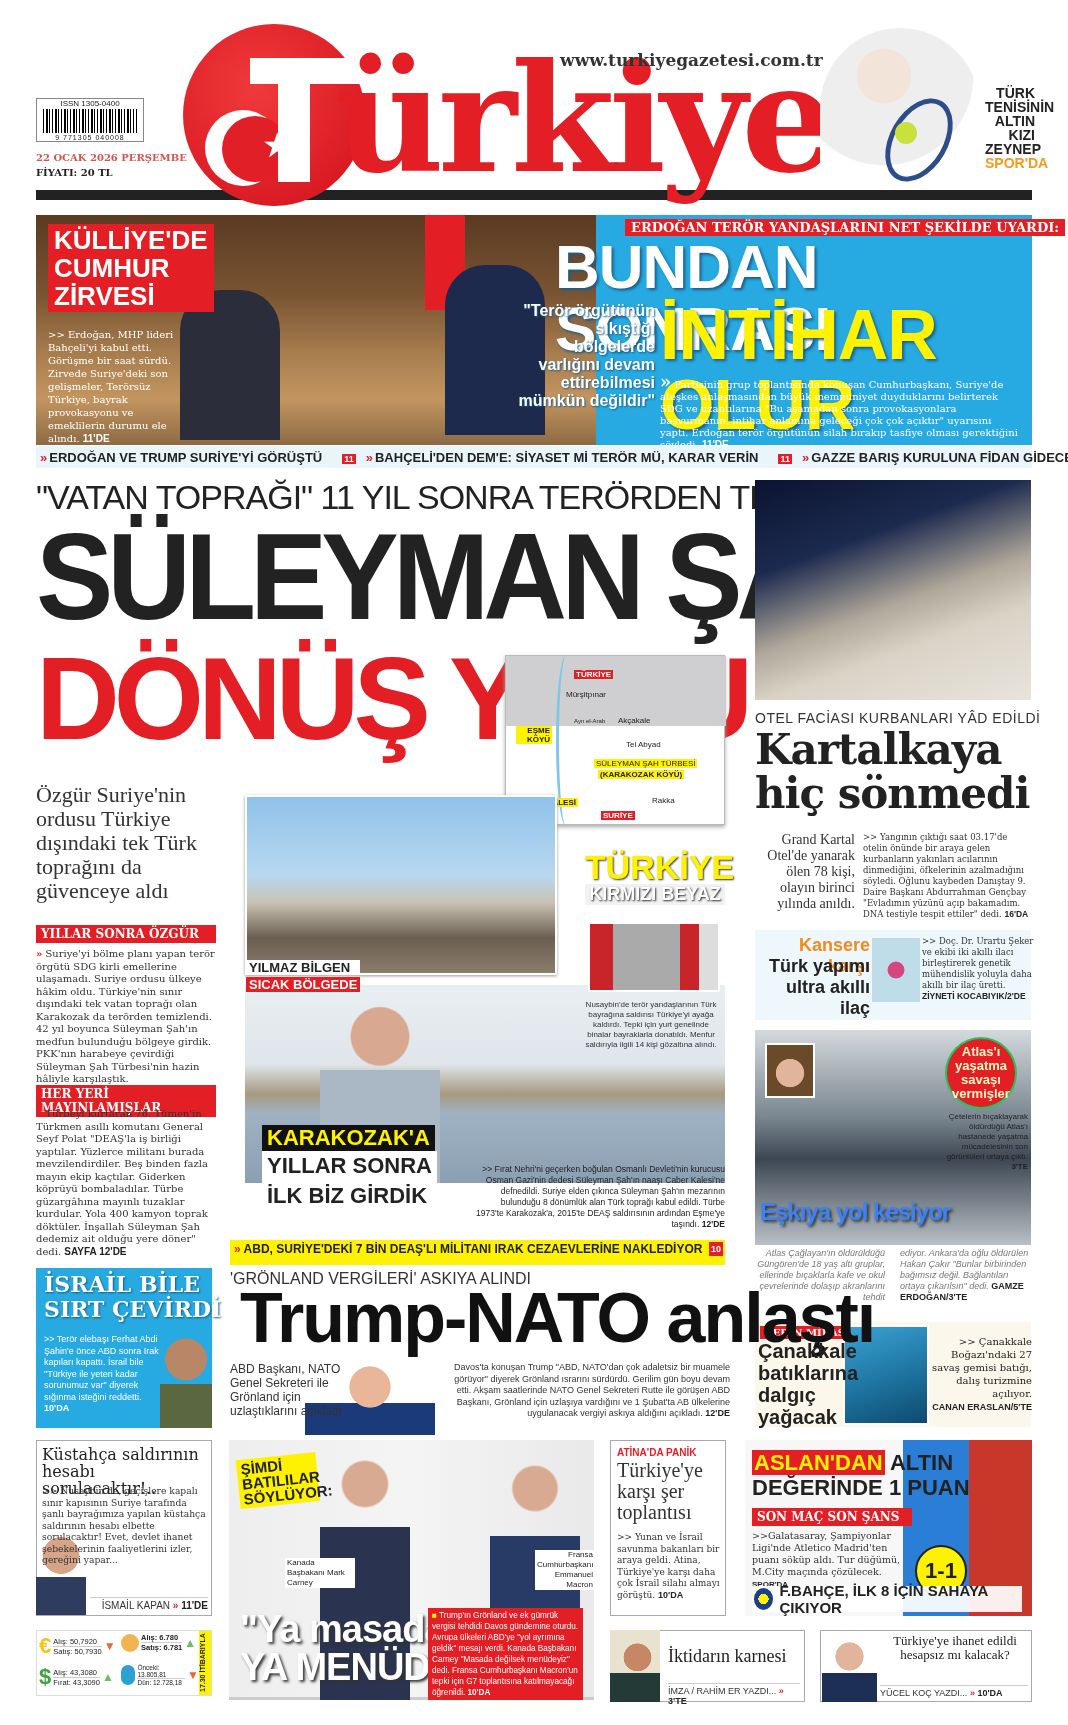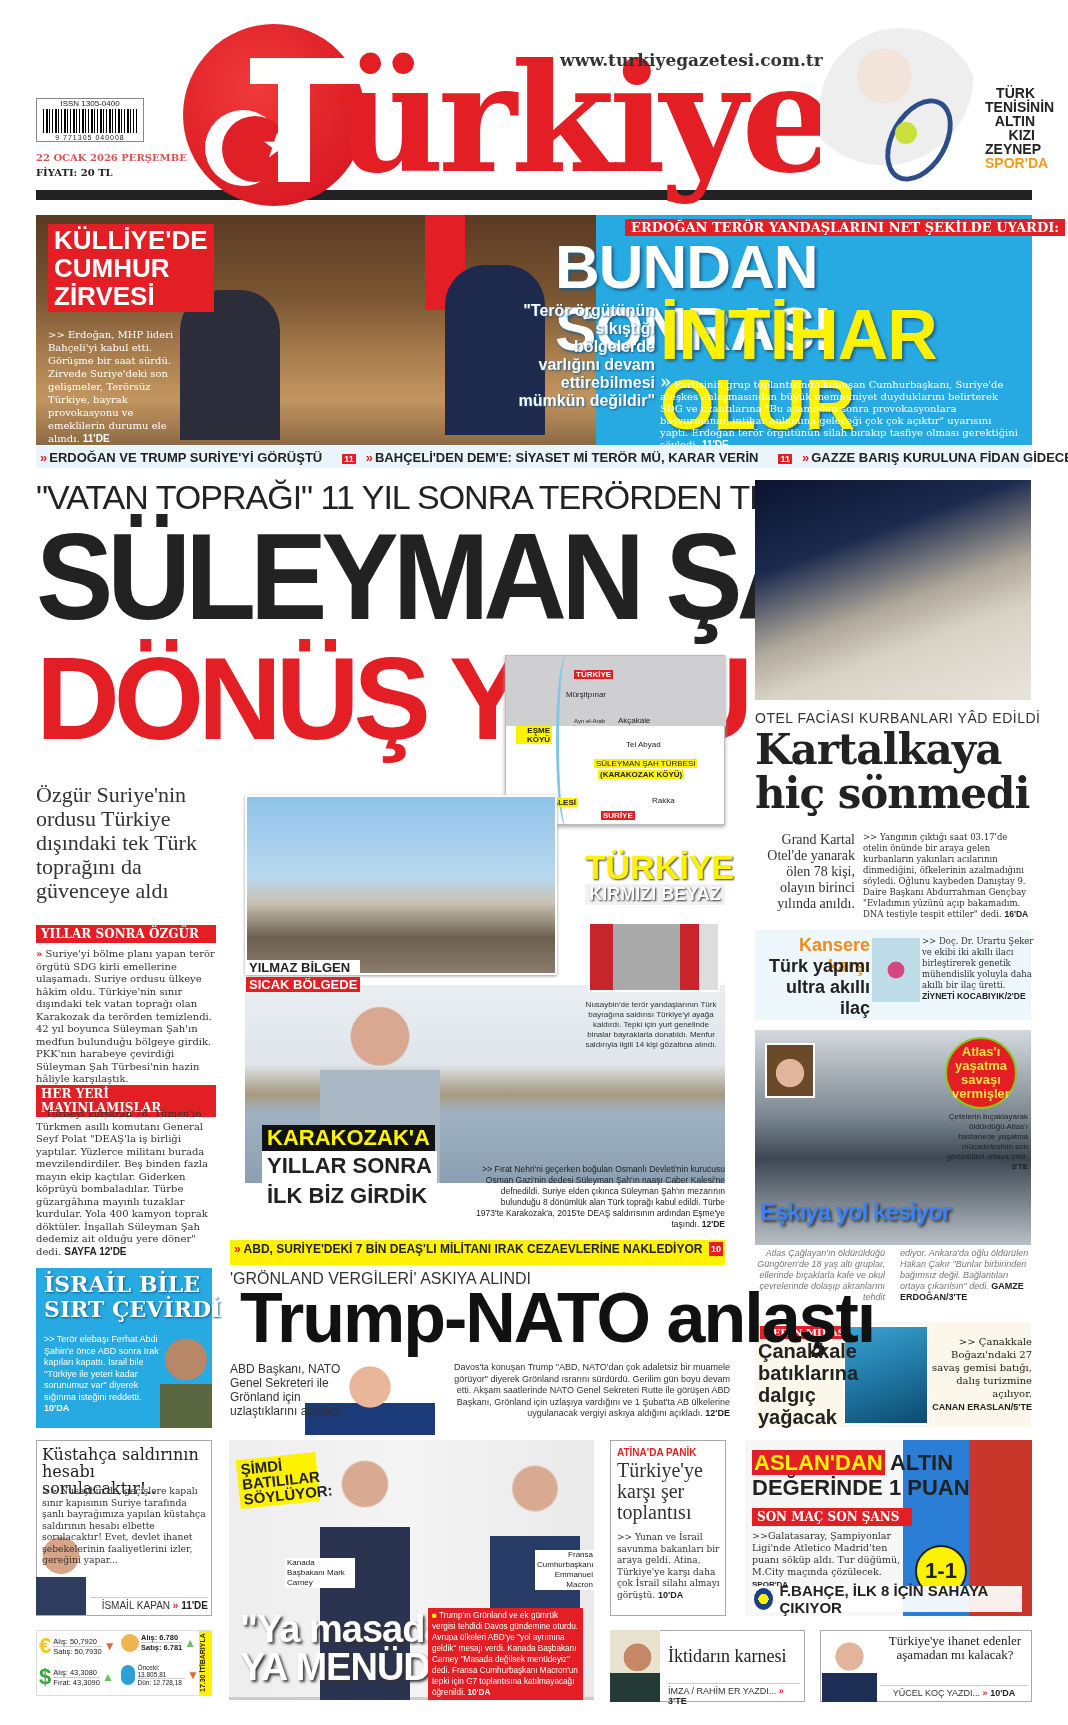--- a/index.html
+++ b/index.html
@@ -84,21 +84,21 @@
 #hotel-h{left:755px;top:728px;font-size:42px;font-weight:bold;color:#222;line-height:44px;font-family:"DejaVu Serif",serif;letter-spacing:-1px}
 #hotel-sub{left:755px;top:832px;width:100px;text-align:right;font-size:14px;line-height:16px;color:#333;font-family:"Liberation Serif",serif}
 #hotel-text{left:863px;top:832px;width:168px;font-size:8.5px;line-height:11px}
 #cancer{left:755px;top:930px;width:276px;height:90px;background:#eef7fb}
 #cancer-h1{left:760px;top:935px;width:110px;text-align:right;font-size:18px;font-weight:bold;color:#f28b1e}
 #cancer-h2{left:755px;top:956px;width:115px;text-align:right;font-size:18px;font-weight:bold;color:#222;line-height:21px}
 #cancer-img{left:872px;top:938px;width:48px;height:64px;background:radial-gradient(circle,#d6467e 0 20%,#bfdde8 22%)}
 #cancer-text{left:922px;top:936px;width:112px;font-size:8.5px;line-height:11px}
 #atlas-photo{left:755px;top:1030px;width:276px;height:215px;background:linear-gradient(180deg,#d4d9dd 0,#7b8791 40%,#3c4753 60%,#b9c0c6 100%)}
 #atlas-face{left:765px;top:1043px;width:50px;height:55px;background:radial-gradient(circle at 50% 55%,#e0b59b 0 38%,#6b4a2a 40%);border:2px solid #fff}
-#atlas-bubble{left:945px;top:1037px;width:72px;height:72px;border-radius:50%;background:#e31e24;color:#fde047;text-align:center;font-size:13px;font-weight:bold;line-height:14px;padding-top:6px;border:2px solid #84cc16}
+#atlas-bubble{left:945px;top:1037px;width:72px;height:72px;border-radius:50%;background:#e31e24;color:#fef9c3;text-align:center;font-size:13px;font-weight:bold;line-height:14px;padding-top:6px;border:2px solid #22c55e}
 #atlas-cap{left:940px;top:1112px;width:88px;text-align:right;font-size:8px;line-height:10px;color:#222}
 #atlas-h{left:760px;top:1198px;font-size:24px;font-weight:bold;color:#3b82f6;text-shadow:2px 2px 3px #333;letter-spacing:-1px}
 #atlas-txt1{left:755px;top:1248px;width:130px;text-align:right;font-size:9px;font-style:italic;line-height:11px;color:#777}
 #atlas-txt2{left:900px;top:1248px;width:130px;font-size:9px;font-style:italic;line-height:11px;color:#777}
 #canak{left:755px;top:1322px;width:276px;height:105px;background:#fbf7ea}
 #canak-tag{left:760px;top:1326px}
 #canak-h{left:758px;top:1340px;font-size:20px;font-weight:bold;color:#222;line-height:22px;z-index:2}
 #canak-img{left:843px;top:1325px;width:86px;height:100px;background:linear-gradient(160deg,#3aa3d5 0,#1b6f9a 60%,#0d4a6f 100%);border:2px solid #fff}
 #canak-text{left:932px;top:1335px;width:100px;text-align:right;font-size:10px;line-height:13px;font-family:"DejaVu Serif",serif}
 
@@ -142,21 +142,21 @@
 #sport-h2{left:752px;top:1476px;font-size:22px;font-weight:bold;color:#222;line-height:24px}
 #sport-tag{left:752px;top:1508px}
 #sport-text{left:752px;top:1530px;width:165px;font-size:9.5px;line-height:12px;color:#333;font-family:"DejaVu Serif",serif}
 #score{left:915px;top:1545px;width:52px;height:52px;border-radius:50%;background:#fff200;border:2px solid #222;font-size:22px;font-weight:bold;text-align:center;line-height:48px;color:#222}
 #fb{left:752px;top:1586px;width:270px;height:26px;background:rgba(255,255,255,.92);display:flex;align-items:center;gap:6px;padding-left:2px}
 #fb-logo{width:22px;height:22px;border-radius:50%;background:radial-gradient(circle,#fff200 0 35%,#1c3f8c 36%)}
 #fb-h{font-size:15px;font-weight:bold;color:#222}
 #yucel{left:820px;top:1630px;width:212px;height:72px;border:1px solid #aaa}
 #yucel-face{left:822px;top:1632px;width:55px;height:70px;background:radial-gradient(circle at 50% 35%,#e2b49b 0 26%,transparent 27%),linear-gradient(180deg,transparent 58%,#1e2f55 58%)}
 #yucel-h{left:880px;top:1634px;width:150px;text-align:center;font-size:13px;line-height:14px;color:#222;font-family:"Liberation Serif",serif}
-#yucel-a{left:880px;top:1685px;width:148px;text-align:center;font-size:9px;color:#333;border-top:1px solid #ccc;padding-top:2px}
+#yucel-a{left:880px;top:1685px;width:148px;text-align:left;font-size:9px;color:#333;border-top:1px solid #ccc;padding-top:2px}
 .pgx{color:#222;font-weight:bold;font-family:"Liberation Sans",sans-serif}
 .chev{color:#e31e24;font-weight:bold}
 </style>
 </head>
 <body>
 
 <div class="abs" id="barcode">
   <div class="isn">ISSN 1305-0400</div>
   <div class="bars"></div>
   <div class="num">9 771305 040008</div>
@@ -368,14 +368,14 @@
 <div class="redbar" id="sport-tag" style="width:160px;font-size:12px">SON MAÇ SON ŞANS</div>
 <div class="abs" id="sport-text"><span>&gt;&gt;Galatasaray, Şampiyonlar Ligi'nde Atletico Madrid'ten puanı söküp aldı. Tur düğümü, M.City maçında çözülecek.</span> <b class="pgx" style="font-size:8px">SPOR'DA</b></div>
 <div class="abs cond" id="score">1-1</div>
 <div class="abs" id="fb">
   <span id="fb-logo"></span>
   <span id="fb-h" class="cond">F.BAHÇE, İLK 8 İÇİN SAHAYA ÇIKIYOR</span>
 </div>
 
 <div class="abs" id="yucel"></div>
 <div class="abs" id="yucel-face"></div>
-<div class="abs" id="yucel-h">Türkiye'ye ihanet edenler aşamadan mı kalacak?</div>
+<div class="abs" id="yucel-h">Türkiye'ye ihanet edildi hesapsız mı kalacak?</div>
 <div class="abs" id="yucel-a"><span>YÜCEL KOÇ YAZDI...</span> <span class="chev">»</span> <b class="pgx">10'DA</b></div>
 
 </body></html>

